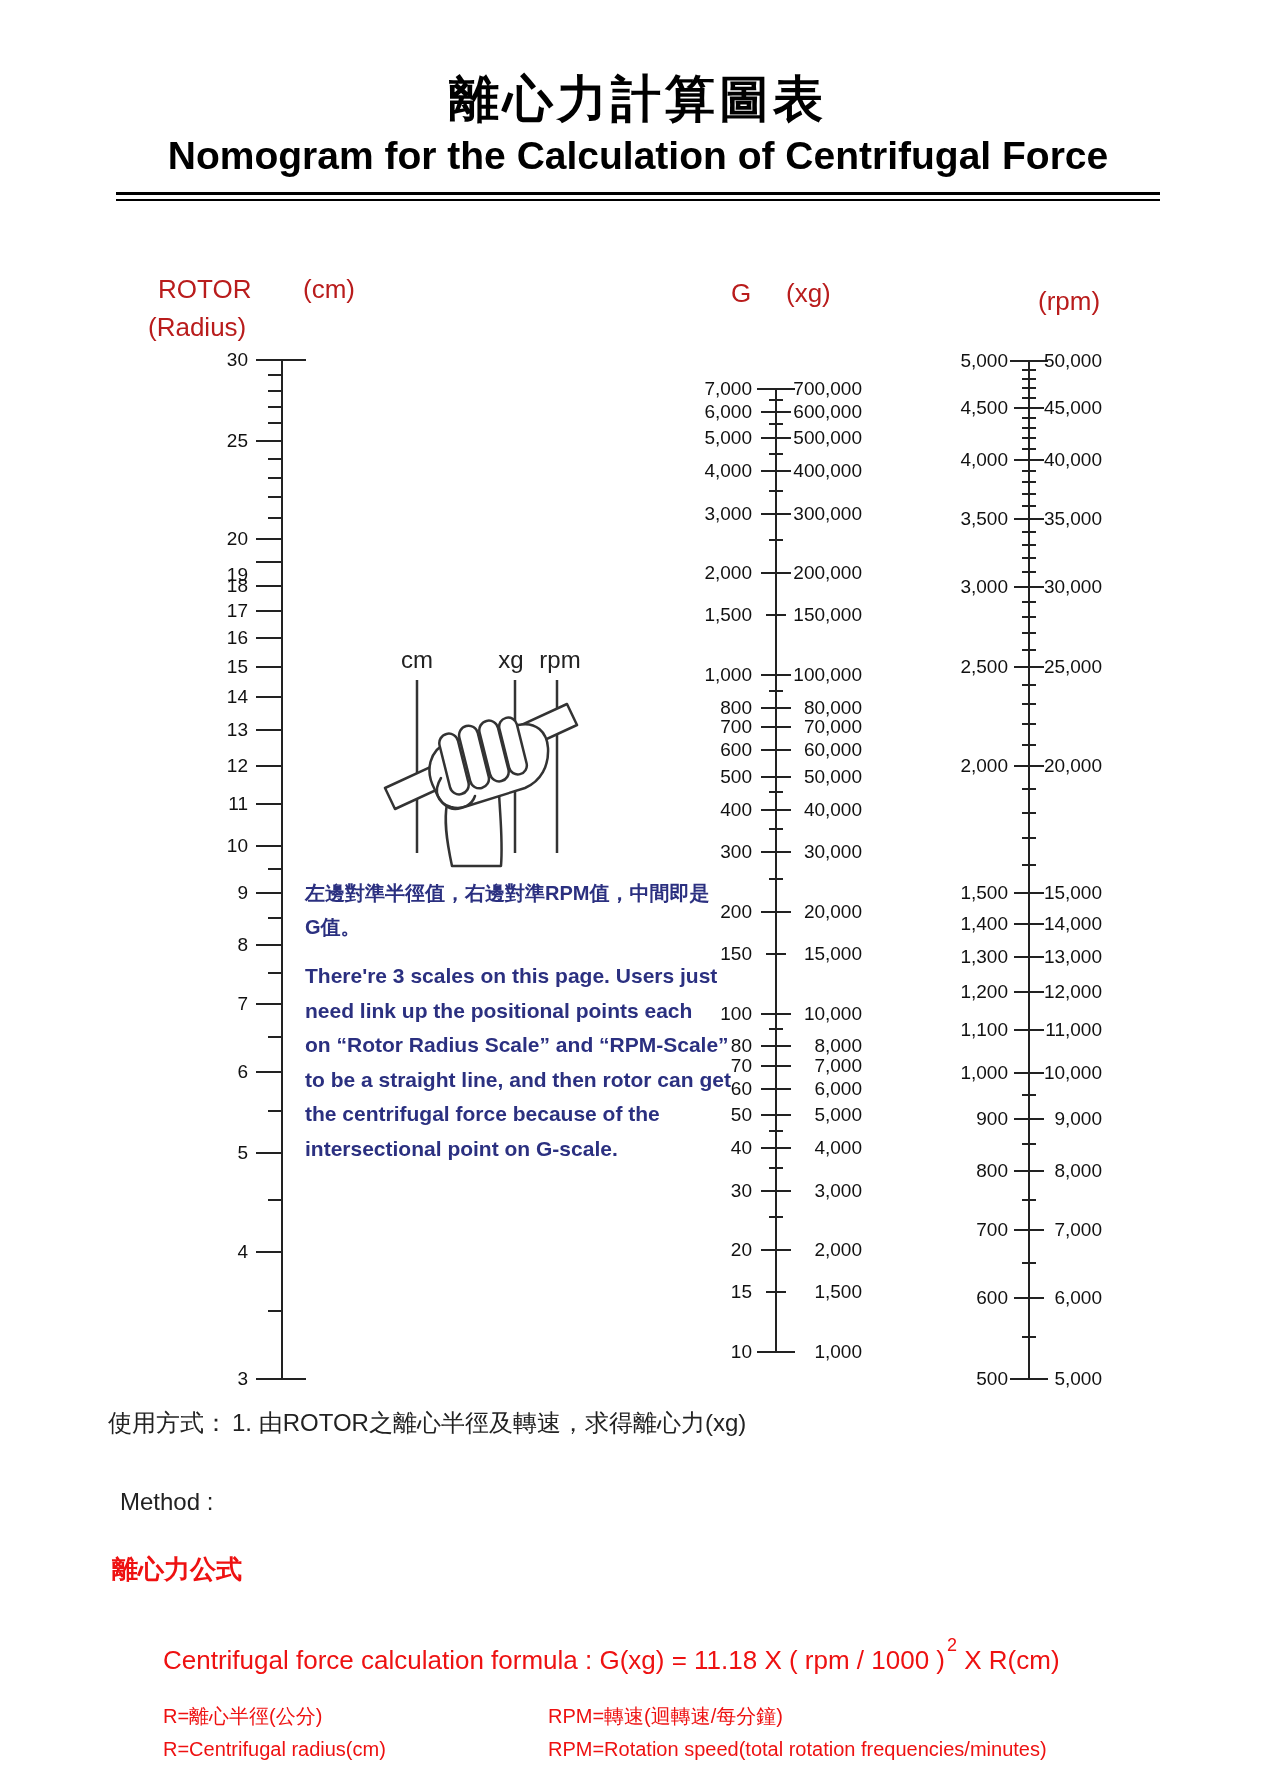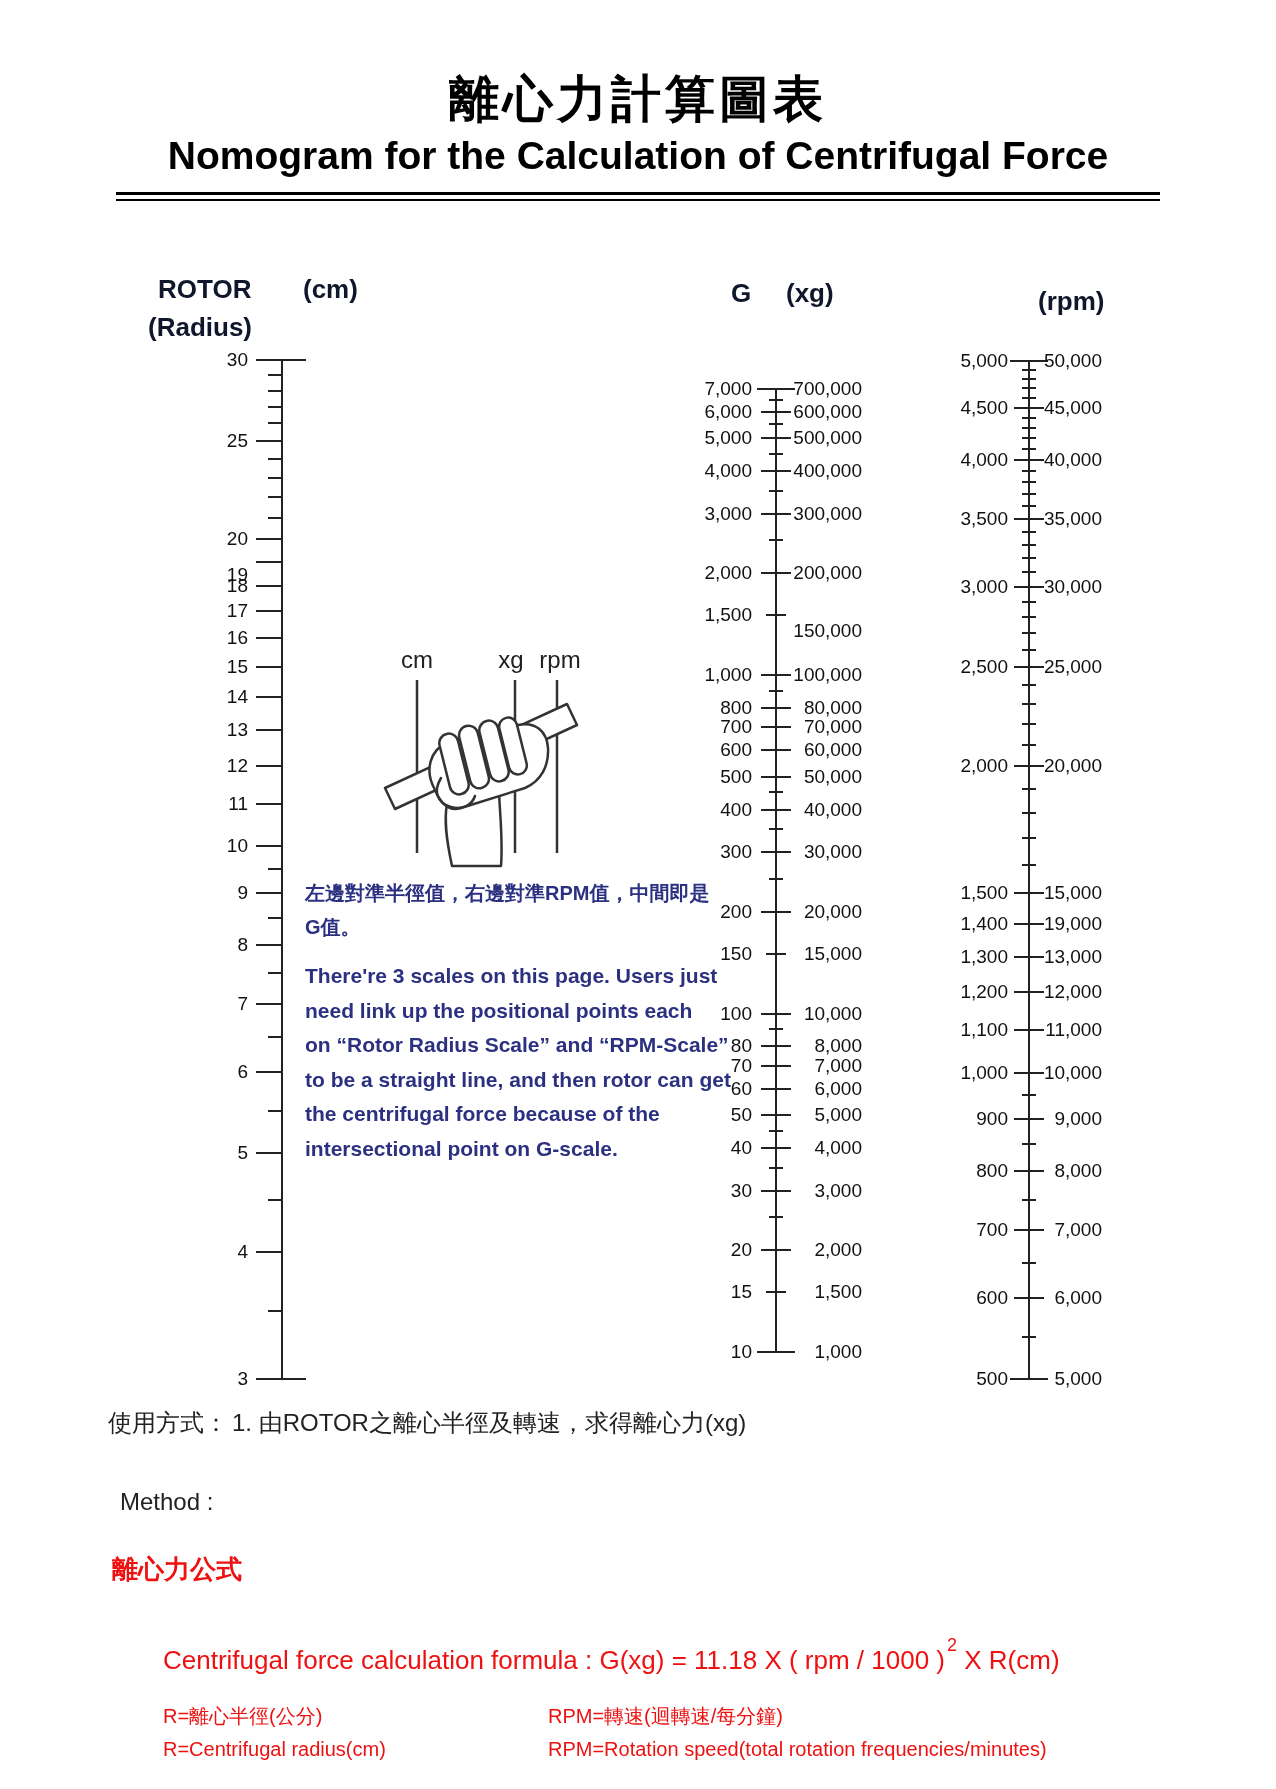--- a/index.html
+++ b/index.html
@@ -2,21 +2,21 @@
 <html><head>
 <meta charset="utf-8">
 <style>
   html,body{margin:0;padding:0;background:#888;}
   #page{position:relative;width:1276px;height:1789px;background:#ffffff;margin:0 auto;
         font-family:"Liberation Sans","DejaVu Sans",sans-serif;color:#111;overflow:hidden;}
   .abs{position:absolute;}
   .title-zh{left:0;right:0;top:66px;text-align:center;font-size:50px;font-weight:bold;letter-spacing:4px;color:#000;}
   .title-en{left:0;right:0;top:134px;text-align:center;font-size:39px;font-weight:bold;color:#000;}
   .title-rule{left:116px;width:1044px;top:192px;height:4px;border-top:3px solid #000;border-bottom:2px solid #000;}
-  .hdr{font-size:26px;color:#0f172a;white-space:nowrap;font-weight:bold;}
+  .hdr{font-size:26px;color:#b91c1c;white-space:nowrap;}
   .sline{position:absolute;width:2px;background:#222;}
   .tick{position:absolute;height:2px;background:#222;}
   .tlab{position:absolute;font-size:19px;color:#111;white-space:nowrap;transform:translateY(-50%);}
   .note-zh{left:305px;top:876px;font-size:20px;font-weight:bold;line-height:34px;color:#2B3080;}
   .note-en{left:305px;top:959px;font-size:21px;font-weight:bold;line-height:34.6px;color:#2B3080;}
   .m-label-zh{left:108px;top:1404px;font-size:24px;line-height:37px;color:#222;}
   .m-items-zh{left:232px;top:1404px;font-size:24px;line-height:37px;color:#222;}
   .m-label-en{left:120px;top:1484px;font-size:24px;line-height:35px;color:#222;}
   .m-items-en{left:244px;top:1484px;font-size:21px;line-height:35px;color:#222;}
   .f-head{left:112px;top:1552px;font-size:26px;font-weight:bold;color:#EE1111;}
@@ -113,21 +113,21 @@
       <div class="tlab" style="right: 524px; top: 471.263px;">4,000</div>
       <div class="tlab" style="right: 414px; top: 471.263px;">400,000</div>
       <div class="tick" style="left: 761px; top: 512.552px; width: 30px;"></div>
       <div class="tlab" style="right: 524px; top: 513.552px;">3,000</div>
       <div class="tlab" style="right: 414px; top: 513.552px;">300,000</div>
       <div class="tick" style="left: 761px; top: 572.154px; width: 30px;"></div>
       <div class="tlab" style="right: 524px; top: 573.154px;">2,000</div>
       <div class="tlab" style="right: 414px; top: 573.154px;">200,000</div>
       <div class="tick" style="left: 766px; top: 614.443px; width: 20px;"></div>
       <div class="tlab" style="right: 524px; top: 615.443px;">1,500</div>
-      <div class="tlab" style="right: 414px; top: 615.443px; margin-top: 16px;">150,000</div>
+      <div class="tlab" style="right: 414px; top: 615.443px;">150,000</div>
       <div class="tick" style="left: 761px; top: 674.046px; width: 30px;"></div>
       <div class="tlab" style="right: 524px; top: 675.046px;">1,000</div>
       <div class="tlab" style="right: 414px; top: 675.046px;">100,000</div>
       <div class="tick" style="left: 761px; top: 706.848px; width: 30px;"></div>
       <div class="tlab" style="right: 524px; top: 707.848px;">800</div>
       <div class="tlab" style="right: 414px; top: 707.848px;">80,000</div>
       <div class="tick" style="left: 761px; top: 726.477px; width: 30px;"></div>
       <div class="tlab" style="right: 524px; top: 727.477px;">700</div>
       <div class="tlab" style="right: 414px; top: 727.477px;">70,000</div>
       <div class="tick" style="left: 761px; top: 749.137px; width: 30px;"></div>
@@ -211,21 +211,21 @@
       <div class="tlab" style="right: 268px; top: 667.449px;">2,500</div>
       <div class="tlab" style="right: 174px; top: 667.449px;">25,000</div>
       <div class="tick" style="left: 1014px; top: 765.103px; width: 30px;"></div>
       <div class="tlab" style="right: 268px; top: 766.103px;">2,000</div>
       <div class="tlab" style="right: 174px; top: 766.103px;">20,000</div>
       <div class="tick" style="left: 1014px; top: 892.291px; width: 30px;"></div>
       <div class="tlab" style="right: 268px; top: 893.291px;">1,500</div>
       <div class="tlab" style="right: 174px; top: 893.291px;">15,000</div>
       <div class="tick" style="left: 1014px; top: 922.793px; width: 30px;"></div>
       <div class="tlab" style="right: 268px; top: 923.793px;">1,400</div>
-      <div class="tlab" style="right: 174px; top: 923.793px;">19,000</div>
+      <div class="tlab" style="right: 174px; top: 923.793px;">14,000</div>
       <div class="tick" style="left: 1014px; top: 955.557px; width: 30px;"></div>
       <div class="tlab" style="right: 268px; top: 956.557px;">1,300</div>
       <div class="tlab" style="right: 174px; top: 956.557px;">13,000</div>
       <div class="tick" style="left: 1014px; top: 990.945px; width: 30px;"></div>
       <div class="tlab" style="right: 268px; top: 991.945px;">1,200</div>
       <div class="tlab" style="right: 174px; top: 991.945px;">12,000</div>
       <div class="tick" style="left: 1014px; top: 1029.41px; width: 30px;"></div>
       <div class="tlab" style="right: 268px; top: 1030.41px;">1,100</div>
       <div class="tlab" style="right: 174px; top: 1030.41px;">11,000</div>
       <div class="tick" style="left: 1014px; top: 1071.55px; width: 30px;"></div>

